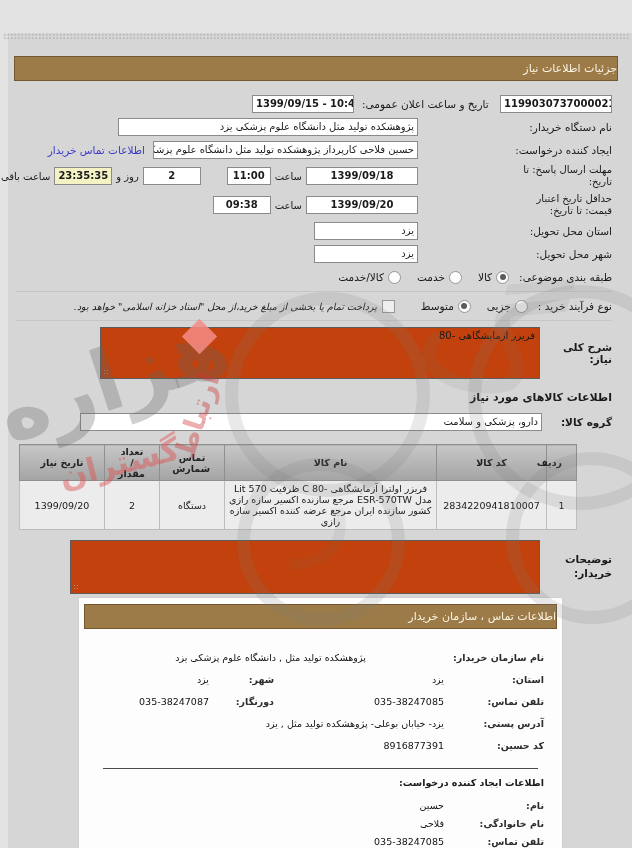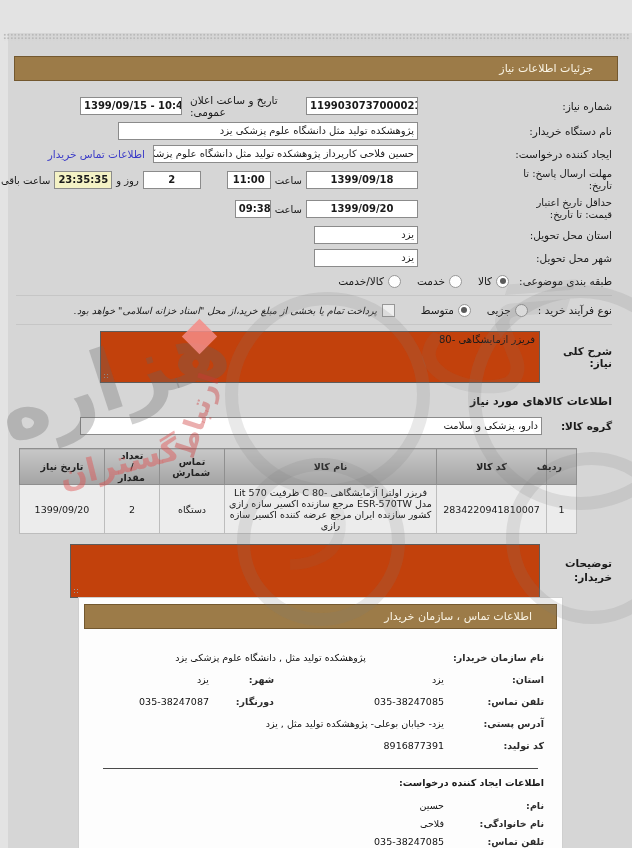--- a/index.html
+++ b/index.html
@@ -5,21 +5,21 @@
   html,body{margin:0;padding:0;}
   body{width:632px;height:848px;position:relative;overflow:hidden;background:#d6d6d6;
        font-family:"DejaVu Sans",sans-serif;direction:rtl;color:#1a1a1a;}
   .page{position:absolute;inset:0;}
   .top-band{position:absolute;top:0;left:0;right:0;height:33px;background:#e3e3e3;}
   .left-strip{position:absolute;top:0;left:0;width:8px;bottom:0;background:#e3e3e3;}
   .dotted-sep{position:absolute;top:33px;left:3px;right:3px;height:8px;
       background-image:radial-gradient(circle,#b9b9b9 0.8px,transparent 1px);
       background-size:3.5px 3.5px;}
   .brown-bar{background:#9c7b48;border:1px solid #73582f;color:#faf4e4;
-      font-size:11px;box-sizing:border-box;display:flex;align-items:center;padding:0 24px;}
+      font-size:11px;box-sizing:border-box;display:flex;align-items:center;padding:0 0;}
   .p1-header{position:absolute;top:56px;right:14px;left:14px;height:25px;}
   .form{position:absolute;top:94px;right:20px;left:16px;}
   .row{display:flex;align-items:center;margin-bottom:3px;font-size:10.5px;min-height:20px;}
   .lbl{width:194px;flex:none;}
   .lbl.two{box-sizing:border-box;padding-left:96px;line-height:1.25;font-size:10px;}
   .lbl.auto{width:auto;margin-left:10px;}
   .blbl{font-weight:bold;}
   .box{background:#fff;border:1px solid #8b8b8b;height:18px;line-height:16px;
       font-size:10px;padding:0 3px;box-sizing:border-box;flex:none;overflow:hidden;white-space:nowrap;}
   .center{text-align:center;font-weight:bold;}
@@ -87,23 +87,22 @@
   <div class="left-strip"></div>
   <div class="dotted-sep"></div>
 
   <div class="brown-bar p1-header">
     <span>جزئیات اطلاعات نیاز</span>
   </div>
 
   <div class="form">
 
     <div class="row">
-      <span class="lbl">شماره نیاز:</span>
       <div class="box center ltr" style="width:112px;">1199030737000021</div>
-      <span class="lbl" style="width:124px;text-align:left;padding-left:8px;box-sizing:border-box;">تاریخ و ساعت اعلان عمومی:</span>
+      <span class="lbl" style="width:146px;text-align:left;padding-left:8px;box-sizing:border-box;">تاریخ و ساعت اعلان عمومی:</span>
       <div class="box center ltr" style="width:102px;">1399/09/15 - 10:48</div>
     </div>
 
     <div class="row">
       <span class="lbl">نام دستگاه خریدار:</span>
       <div class="box" style="width:300px;">پژوهشکده تولید مثل دانشگاه علوم پزشکی یزد</div>
     </div>
 
     <div class="row">
       <span class="lbl">ایجاد کننده درخواست:</span>
@@ -119,21 +118,21 @@
       <div class="box center" style="width:58px;margin-right:26px;">2</div>
       <span class="mini">روز و</span>
       <div class="box center ltr yellow" style="width:58px;">23:35:35</div>
       <span class="mini">ساعت باقی مانده</span>
     </div>
 
     <div class="row" style="min-height:26px;">
       <span class="lbl two">حداقل تاریخ اعتبار قیمت: تا تاریخ:</span>
       <div class="box center ltr" style="width:112px;">1399/09/20</div>
       <span class="mini">ساعت</span>
-      <div class="box center ltr" style="width:36px;">09:38</div>
+      <div class="box center ltr" style="width:58px;">09:38</div>
     </div>
 
     <div class="row">
       <span class="lbl">استان محل تحویل:</span>
       <div class="box" style="width:104px;">یزد</div>
     </div>
 
     <div class="row">
       <span class="lbl">شهر محل تحویل:</span>
       <div class="box" style="width:104px;">یزد</div>
@@ -247,21 +246,21 @@
         <span class="clbl">تلفن تماس:</span>
         <span class="cval ltr" style="text-align:right;">035-38247085</span>
         <span class="clbl">دورنگار:</span>
         <span class="cval ltr" style="text-align:right;">035-38247087</span>
       </div>
       <div class="crow">
         <span class="clbl">آدرس پستی:</span>
         <span class="cval" style="grid-column:2 / span 3;">یزد- خیابان بوعلی- پژوهشکده تولید مثل , یزد</span>
       </div>
       <div class="crow">
-        <span class="clbl">کد تولید:</span>
+        <span class="clbl">کد حسین:</span>
         <span class="cval ltr" style="text-align:right;">8916877391</span>
       </div>
       <hr class="chr">
       <div class="c-sec-title">اطلاعات ایجاد کننده درخواست:</div>
       <div class="crow small">
         <span class="clbl">نام:</span>
         <span class="cval">حسین</span>
       </div>
       <div class="crow small">
         <span class="clbl">نام خانوادگی:</span>

